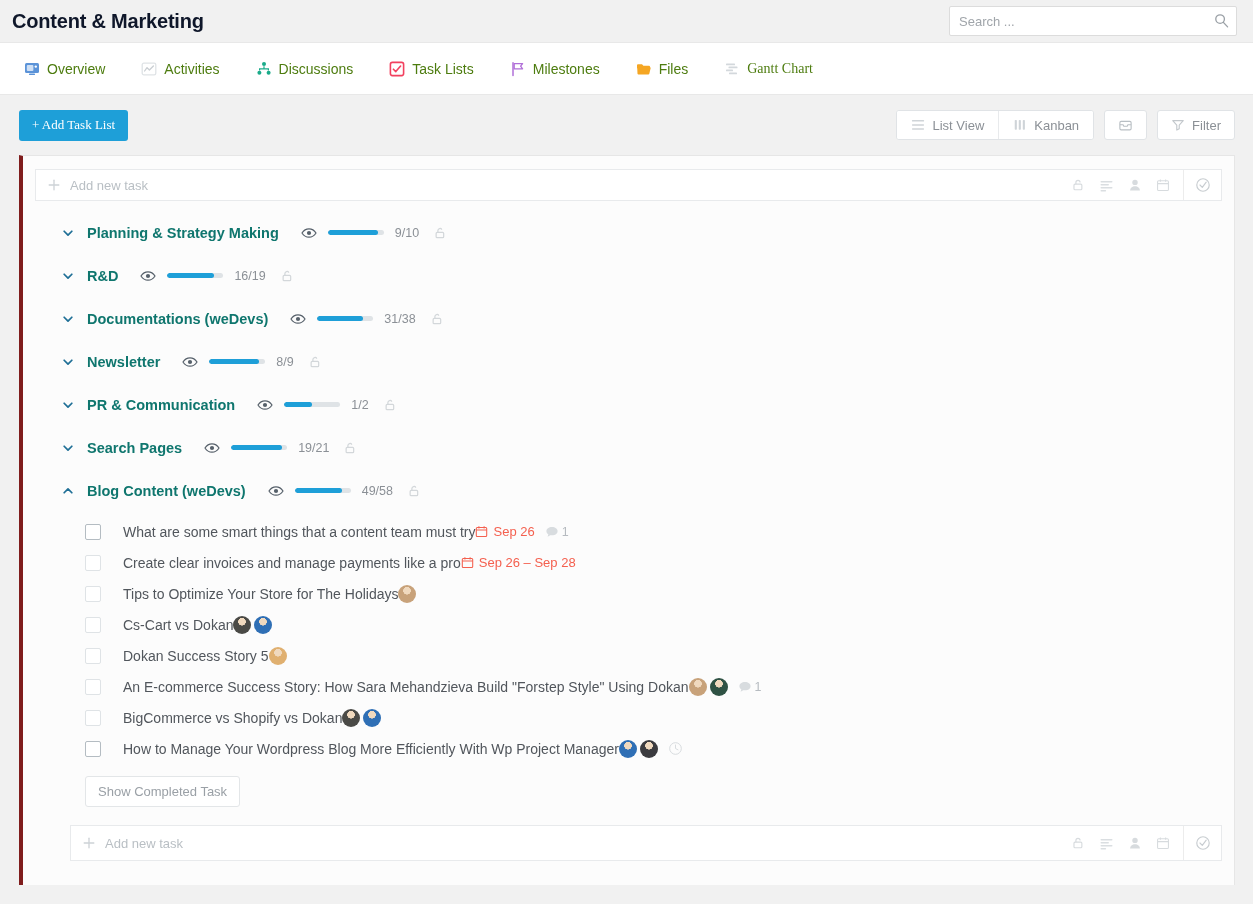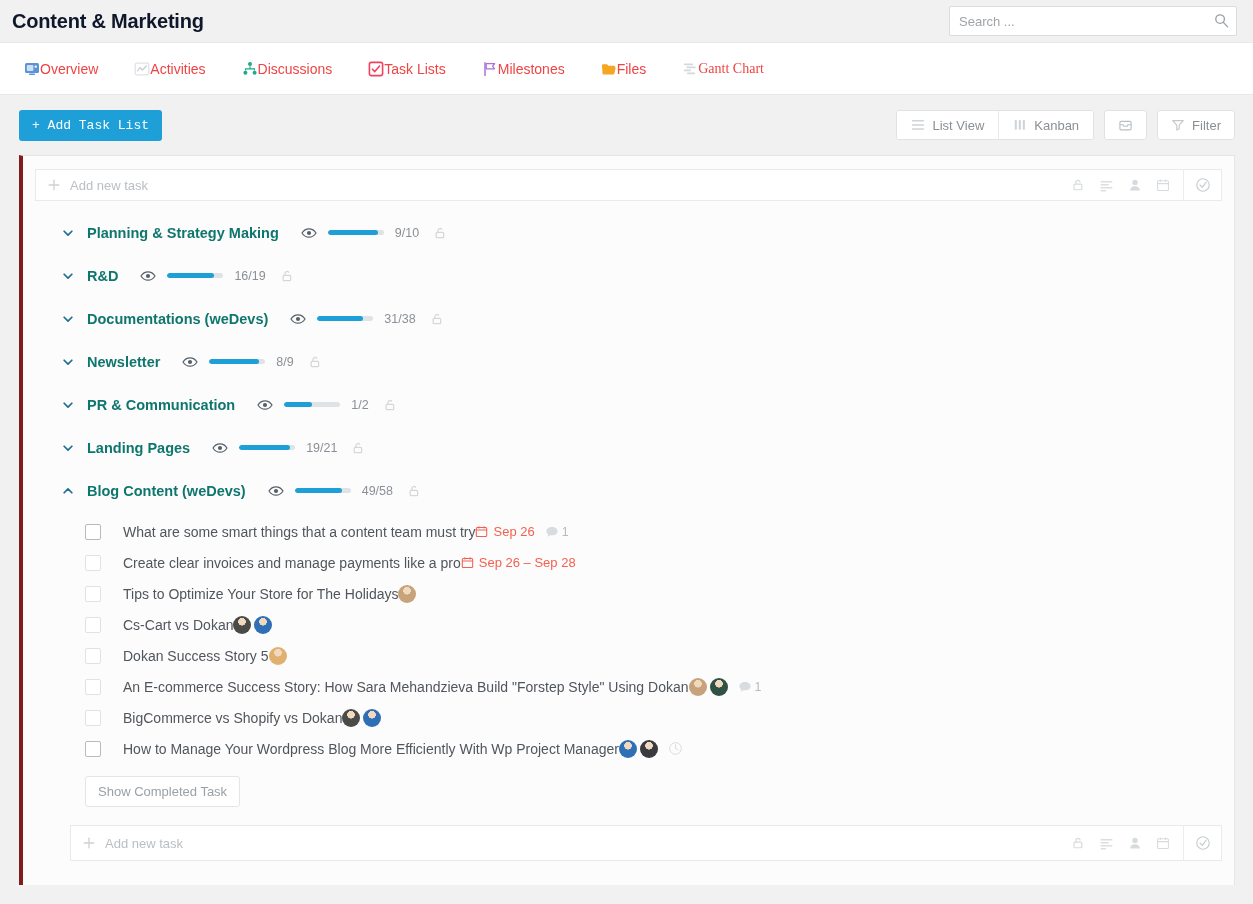--- a/index.html
+++ b/index.html
@@ -58,25 +58,26 @@
     border-bottom:1px solid #e8e8e8;
     height:53px;
     display:flex;
     align-items:center;
     padding-left:24px;
     gap:0;
   }
   .tab {
     display:flex;
     align-items:center;
+    gap:7px;
     padding:0 14px 0 0;
     margin-right:22px;
     height:53px;
     font-size:14px;
-    color:#ef4444;
+    color:#4d7c0f;
     cursor:pointer;
     white-space:nowrap;
   }
   .tab:last-child { margin-right:0;font-family:Liberation Serif, serif; }
   .tab-ico { width:16px; height:16px; display:inline-flex; align-items:center; justify-content:center; flex:0 0 16px;}
 
   
   .action-row {
     height:60px;
     display:flex;
@@ -85,21 +86,21 @@
     padding:0 18px 0 19px;
   }
   .btn-add-tasklist {
     background:#1e9fd8;
     color:#fff;
     border:none;
     border-radius:3px;
     height:31px;
     padding:0 13px;
     font-size:13px;
-    font-family:Liberation Mono, monospace;
+    font-family:Liberation Serif, serif;
     cursor:pointer;
     display:inline-flex;
     align-items:center;
     gap:6px;
   }
   .view-controls { display:flex; align-items:center; gap:10px; }
   .btn-group {
     display:flex;
     border:1px solid #e0e3e6;
     border-radius:3px;
@@ -601,21 +602,21 @@
       </span>
     </span>
   </div>
 
   <div class="tl-head">
     <span class="tl-caret">
       <svg viewBox="0 0 16 16" width="14" height="14" fill="none" stroke="currentColor" stroke-width="2" stroke-linecap="round" stroke-linejoin="round">
         <polyline points="3.6,6 8,10.4 12.4,6"></polyline>
       </svg>
     </span>
-    <span class="tl-name">Landing Pages</span>
+    <span class="tl-name">Search Pages</span>
     <span class="tl-meta">
       <span class="eye-icon">
         <svg viewBox="0 0 16 16" width="16" height="16" fill="none" stroke="currentColor" stroke-width="1.2">
           <path d="M1 8s2.6-4.2 7-4.2S15 8 15 8s-2.6 4.2-7 4.2S1 8 1 8z"></path>
           <circle cx="8" cy="8" r="2.1" fill="currentColor" stroke="none"></circle>
         </svg>
       </span>
       <span class="progress">
             <i style="width: 90%;"></i>
           </span>

